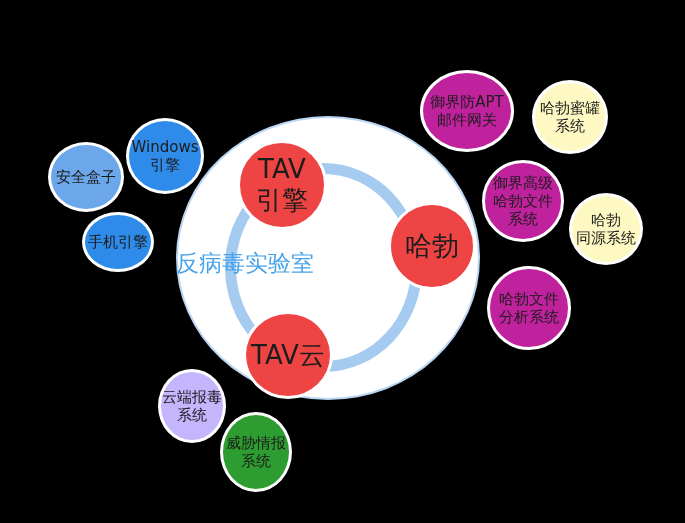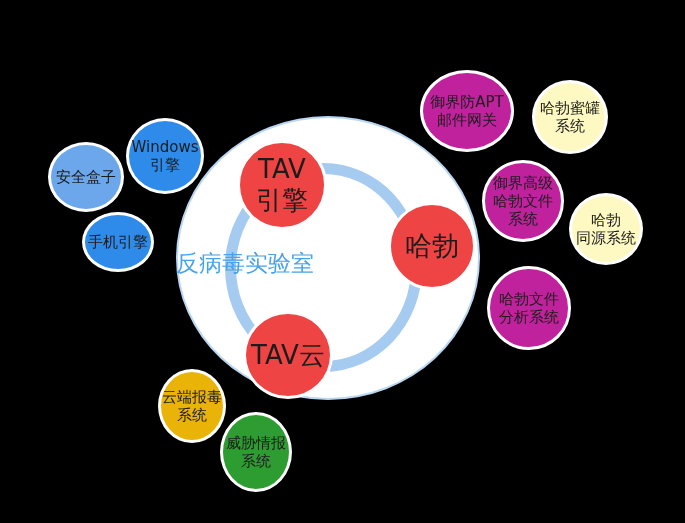--- a/index.html
+++ b/index.html
@@ -14,21 +14,21 @@
   }
   .bubble-label{
     white-space:pre-line;text-align:center;
     font-size:15px;line-height:1.22;color:#1c1c1c;
   }
   .blue{background:#2F8BE9}
   .blue-light{background:#6CA7EB}
   .magenta{background:#C0219C}
   .pink{background:#fef9c3}
   .green{background:#2E9D31}
-  .green-light{background:#eab308}
+  .green-light{background:#c4b5fd}
   .orange{background:#ef4444}
   .core .bubble-label{font-size:26px;line-height:1.18;}
   .lab-circle{
     position:absolute;left:176px;top:116px;width:304px;height:284px;
     background:#fff;border:2px solid #B9D6F2;border-radius:50%;box-sizing:border-box;
   }
   .lab-ring{
     position:absolute;left:225px;top:163px;width:197px;height:209px;
     border:11px solid #A6CBF0;border-radius:50%;box-sizing:border-box;
   }

